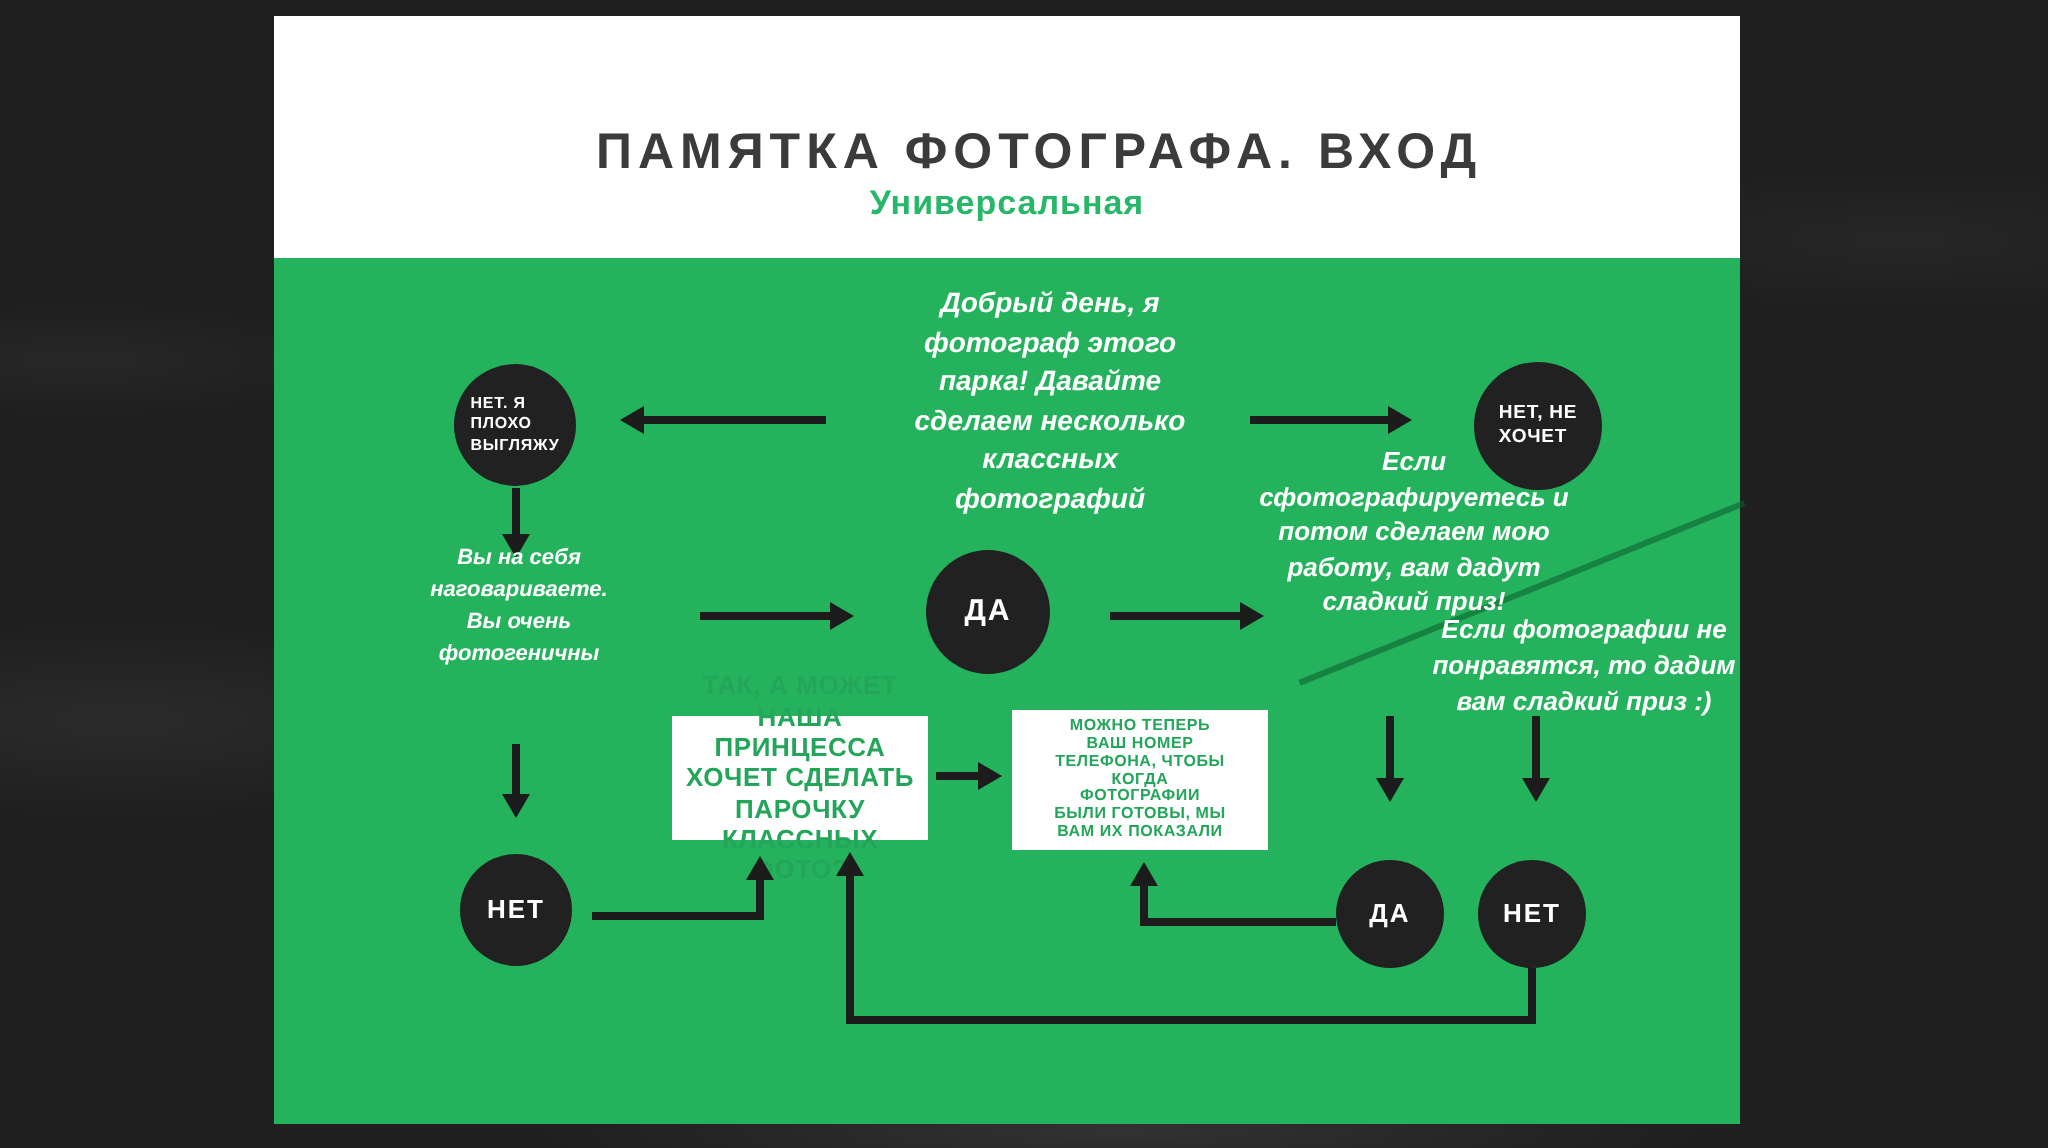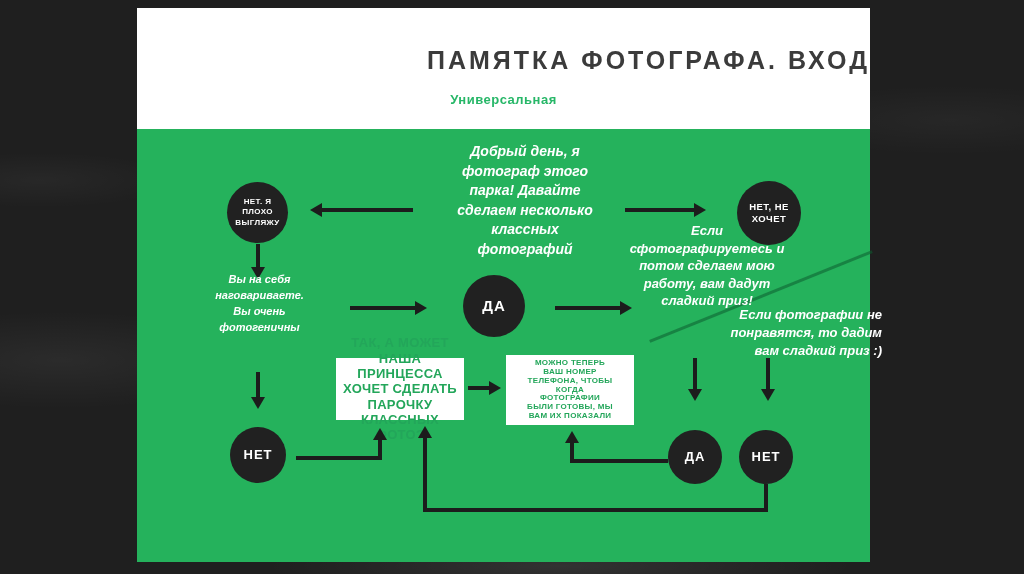--- a/index.html
+++ b/index.html
@@ -9,51 +9,51 @@
     background:
       radial-gradient(ellipse 300px 70px at 60px 360px, rgba(255,255,255,0.055), transparent 70%),
       radial-gradient(ellipse 420px 40px at 560px 566px, rgba(255,255,255,0.085), transparent 70%),
       radial-gradient(ellipse 260px 50px at 950px 120px, rgba(255,255,255,0.035), transparent 70%),
       radial-gradient(ellipse 200px 40px at 40px 180px, rgba(255,255,255,0.04), transparent 70%),
       var(--chalkboard,#1f1f1f);
   }
   .slide{position:absolute;left:137px;top:8px;width:733px;height:554px;background:#ffffff;}
   .slide-header{position:absolute;left:0;top:0;width:100%;text-align:center;}
   .page-title{
-    margin:0;position:absolute;left:0;top:38px;width:100%;
-    font-size:25px;font-weight:800;letter-spacing:3px;color:var(--title-color,#3b3b3b);text-align:right;
+    margin:16px;position:absolute;left:0;top:38px;width:100%;
+    font-size:25px;font-weight:800;letter-spacing:3px;color:var(--title-color,#3b3b3b);
   }
   .page-subtitle{
     position:absolute;left:0;top:84px;width:100%;
-    font-size:13px;font-weight:700;letter-spacing:0.5px;color:var(--subtitle-green,#27b768);
+    font-size:17px;font-weight:700;letter-spacing:0.5px;color:var(--subtitle-green,#27b768);
   }
   .green-panel{position:absolute;left:0;top:121px;width:733px;height:433px;background:var(--slide-green,#25b25c);}
   .flow{position:absolute;left:0;top:0;width:733px;height:554px;}
   .diag{
     position:absolute;left:504px;top:287px;width:240px;height:3px;
     background:rgba(13,92,48,0.55);transform:rotate(-22deg);
   }
   .node{
     position:absolute;border-radius:50%;background:var(--node-black,#212121);
     color:#fff;font-weight:700;display:flex;align-items:center;justify-content:center;
-    text-align:center;white-space:pre-line;letter-spacing:0.4px;line-height:1.3;
+    text-align:left;white-space:pre-line;letter-spacing:0.4px;line-height:1.3;
   }
   .node.c1{left:90px;top:174px;width:61px;height:61px;font-size:8px;}
   .node.c2{left:600px;top:173px;width:64px;height:64px;font-size:9.5px;}
   .node.c3{left:326px;top:267px;width:62px;height:62px;font-size:15px;letter-spacing:1px;}
   .node.c4{left:93px;top:419px;width:56px;height:56px;font-size:13px;letter-spacing:1px;}
   .node.c5{left:531px;top:422px;width:54px;height:54px;font-size:13px;letter-spacing:1px;}
   .node.c6{left:602px;top:422px;width:54px;height:54px;font-size:13px;letter-spacing:1px;}
   .wtext{
     position:absolute;color:#ffffff;font-weight:700;text-align:center;white-space:pre-line;font-style:italic;
   }
   .t-intro{left:288px;top:134px;width:200px;font-size:14px;line-height:1.4;}
   .t-photogenic{left:40px;top:264px;width:165px;font-size:11px;line-height:1.45;}
   .t-rate{left:475px;top:214px;width:190px;font-size:13px;line-height:1.35;}
-  .t-anyway{left:565px;top:298px;width:180px;font-size:13px;line-height:1.38;text-align:right;}
+  .t-anyway{left:565px;top:298px;width:180px;font-size:13px;line-height:1.38;}
   .wbox{
     position:absolute;background:#ffffff;display:flex;align-items:center;justify-content:center;
     text-align:center;color:var(--box-text-green,#23a65a);font-weight:700;white-space:pre-line;
     letter-spacing:0.3px;
   }
   .box1{left:199px;top:350px;width:128px;height:62px;font-size:13px;line-height:1.18;}
   .box2{left:369px;top:347px;width:128px;height:70px;font-size:8px;line-height:1.1;}
   .ar{position:absolute;background:var(--arrow-black,#1c1c1c);}
   .ar.h{height:4px;}
   .ar.v{width:4px;}

